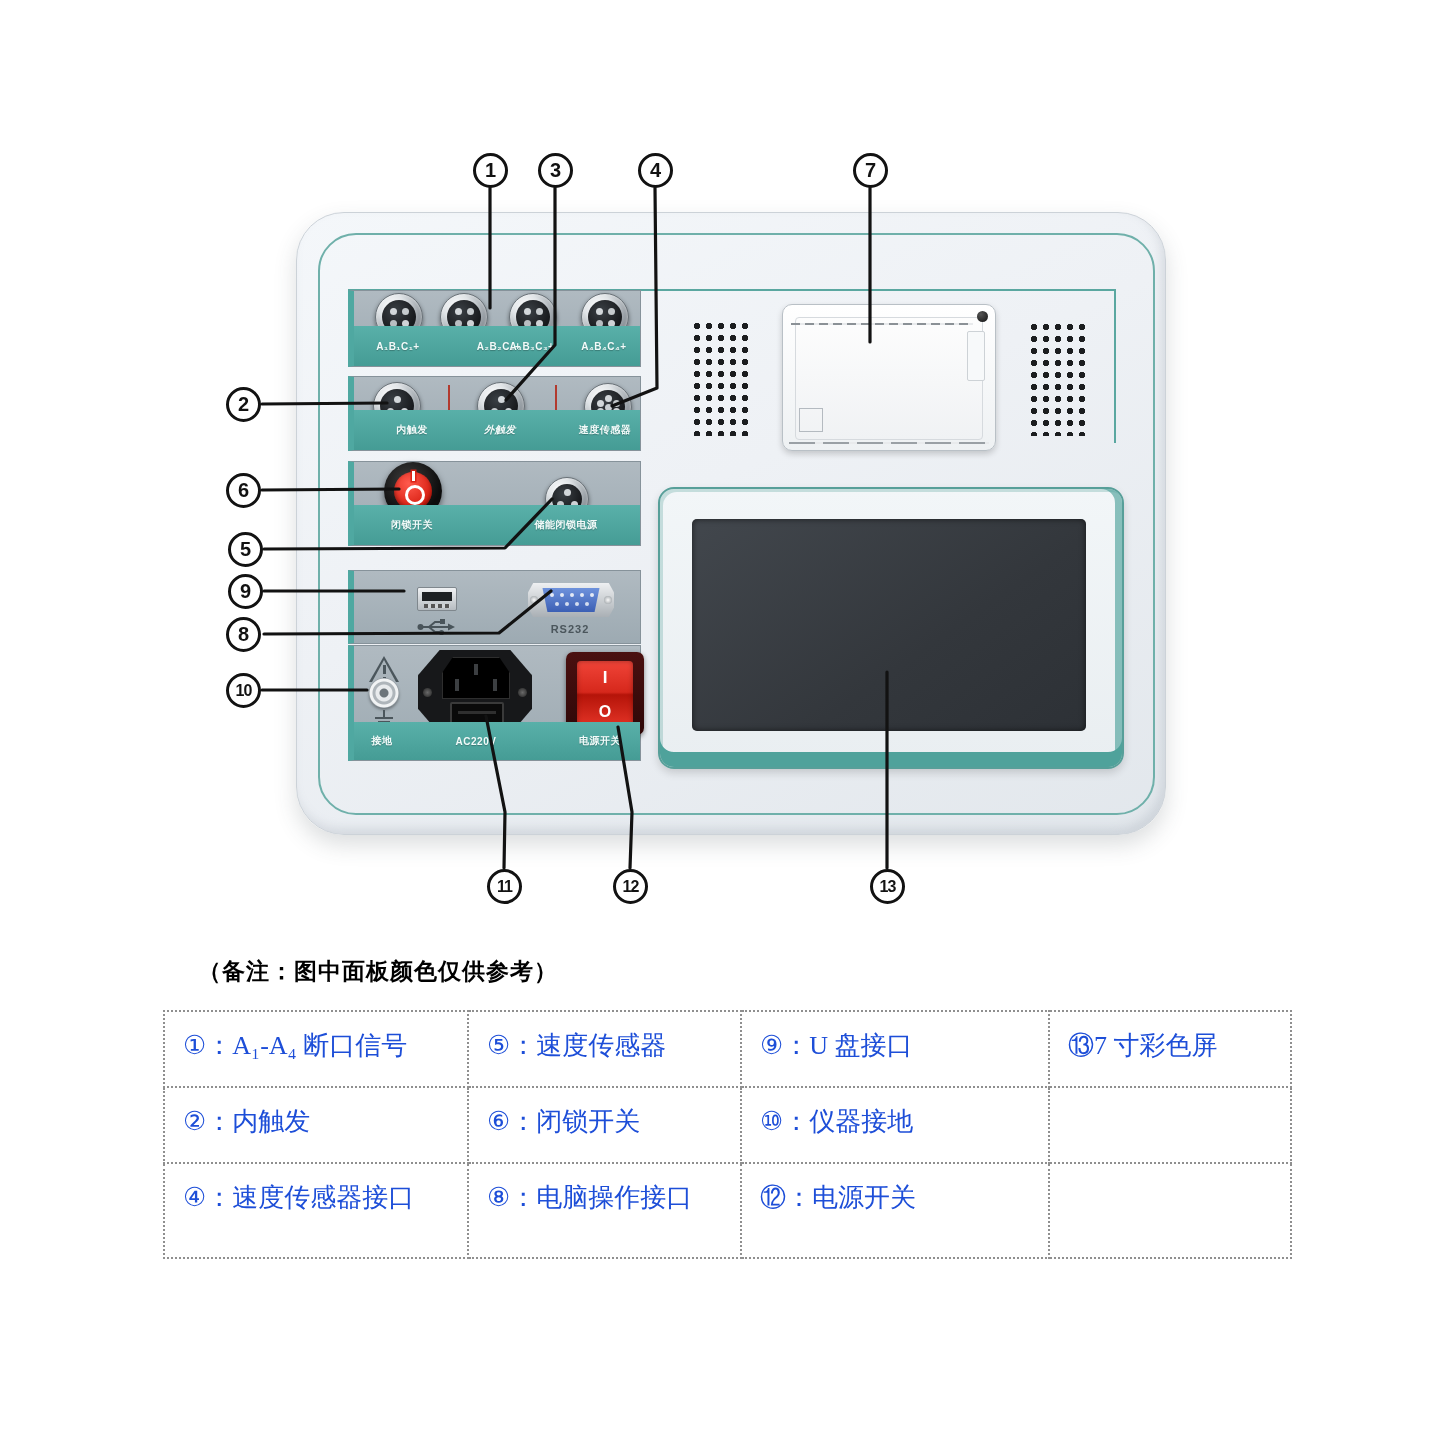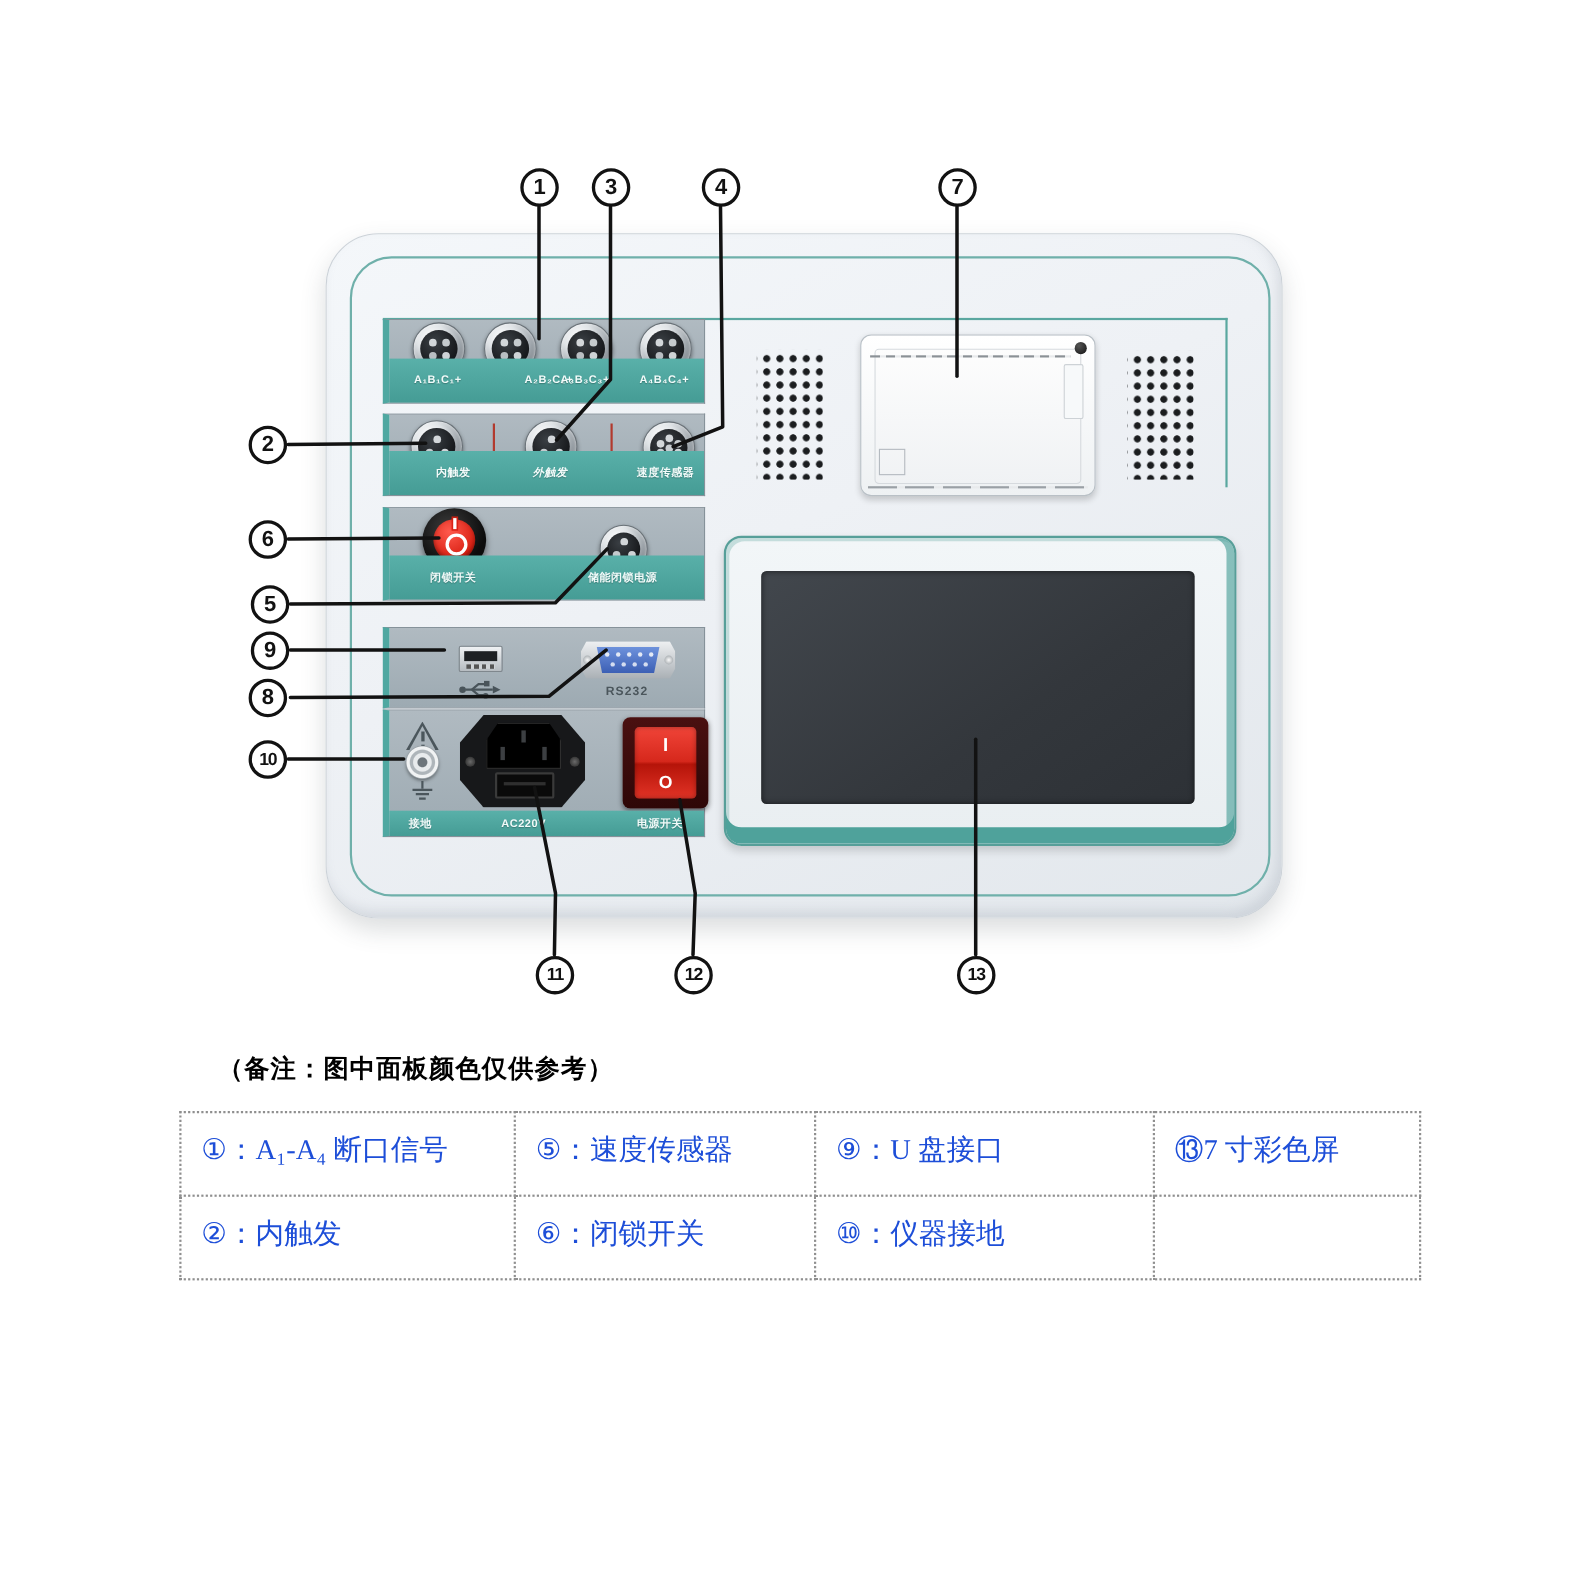--- a/index.html
+++ b/index.html
@@ -345,21 +345,21 @@
       </div>
     <span class="scrw" style="left:5px;"></span>
       <span class="scrw" style="right:5px;"></span>
   </div>
   <div class="rocker">
     <div class="key">
       <div class="on">I</div>
       <div class="off">O</div>
     </div>
   </div>
-  <div class="band" style="height:23px;">
+  <div class="band" style="height:38px;">
     <span style="left:28px;">接地</span>
     <span style="left:122px;">AC220V</span>
     <span style="left:246px;">电源开关</span>
   </div>
 </div>
 
 <div class="abs grille gr-l"></div>
 <div class="abs grille gr-r"></div>
 <div class="abs printer">
   <div class="facep"></div>
@@ -419,14 +419,20 @@
     <td>⑤：速度传感器</td>
     <td>⑨：U 盘接口</td>
     <td>⑬7 寸彩色屏</td>
   </tr>
   <tr style="height:76px;">
     <td>②：内触发</td>
     <td>⑥：闭锁开关</td>
     <td>⑩：仪器接地</td>
     <td></td>
   </tr>
+  <tr style="height:95px;">
+    <td>④：速度传感器接口</td>
+    <td>⑧：电脑操作接口</td>
+    <td>⑫：电源开关</td>
+    <td></td>
+  </tr>
 </tbody>
   </table>
 
 </body></html>

